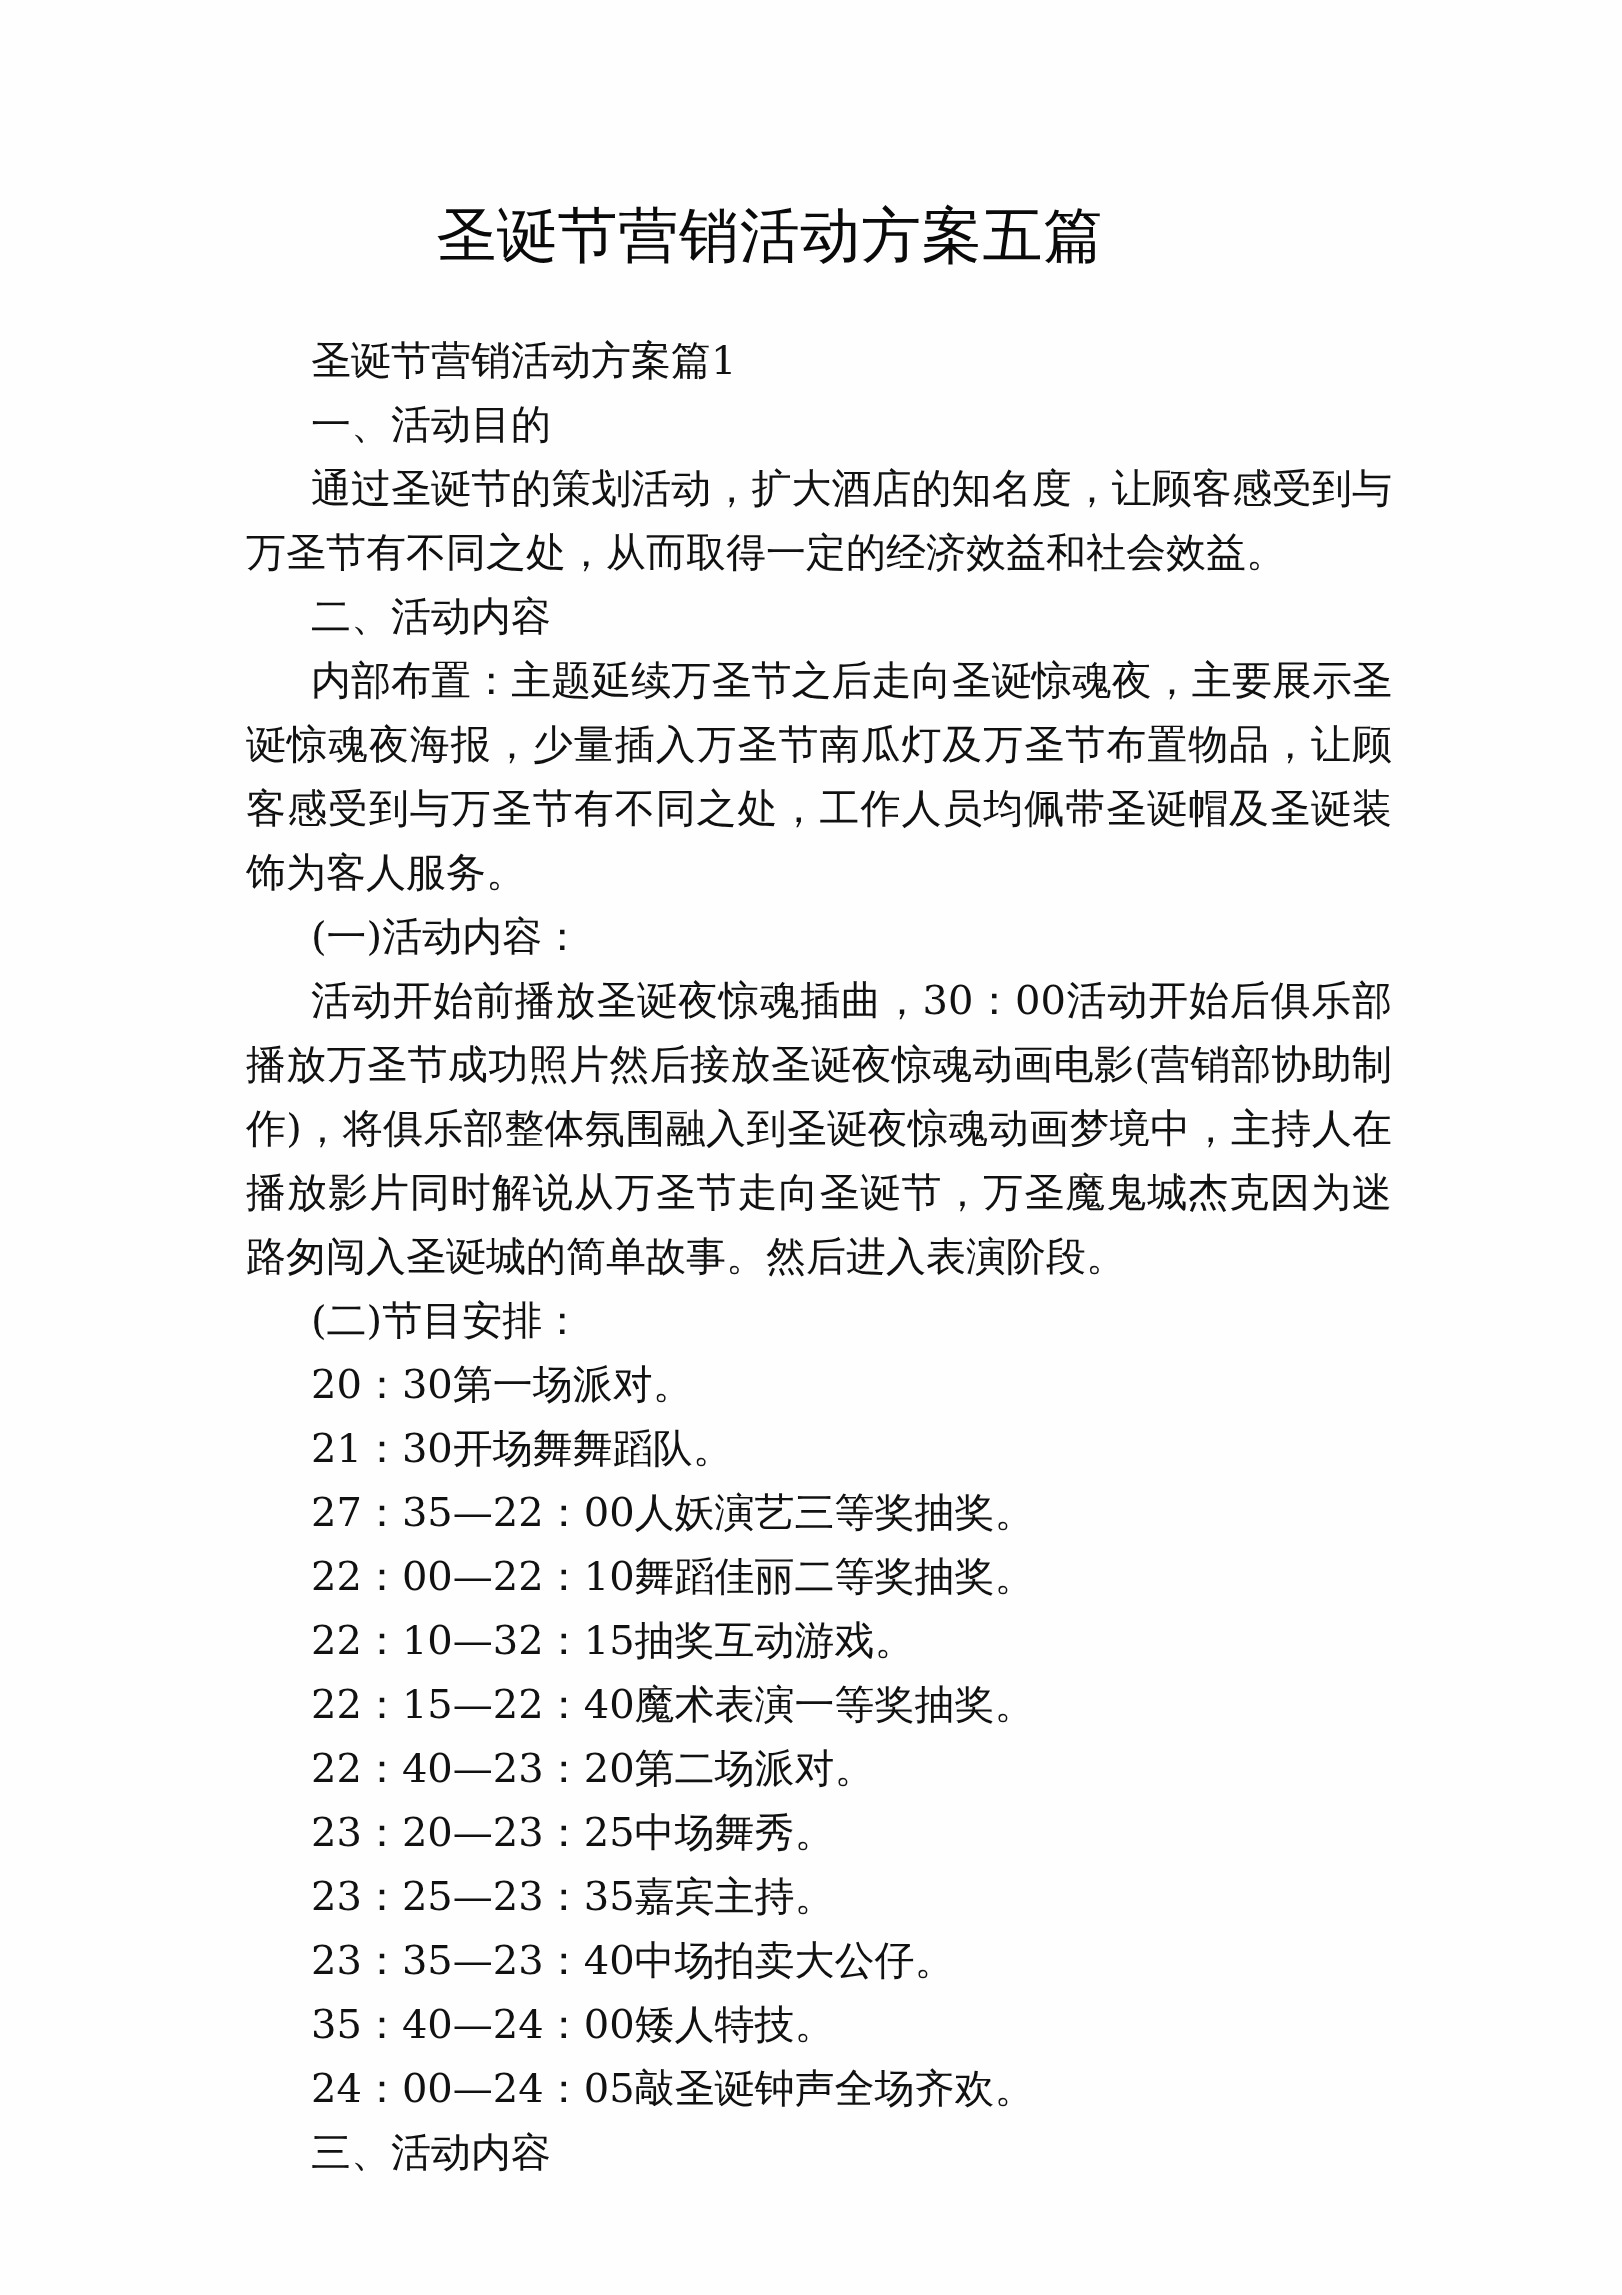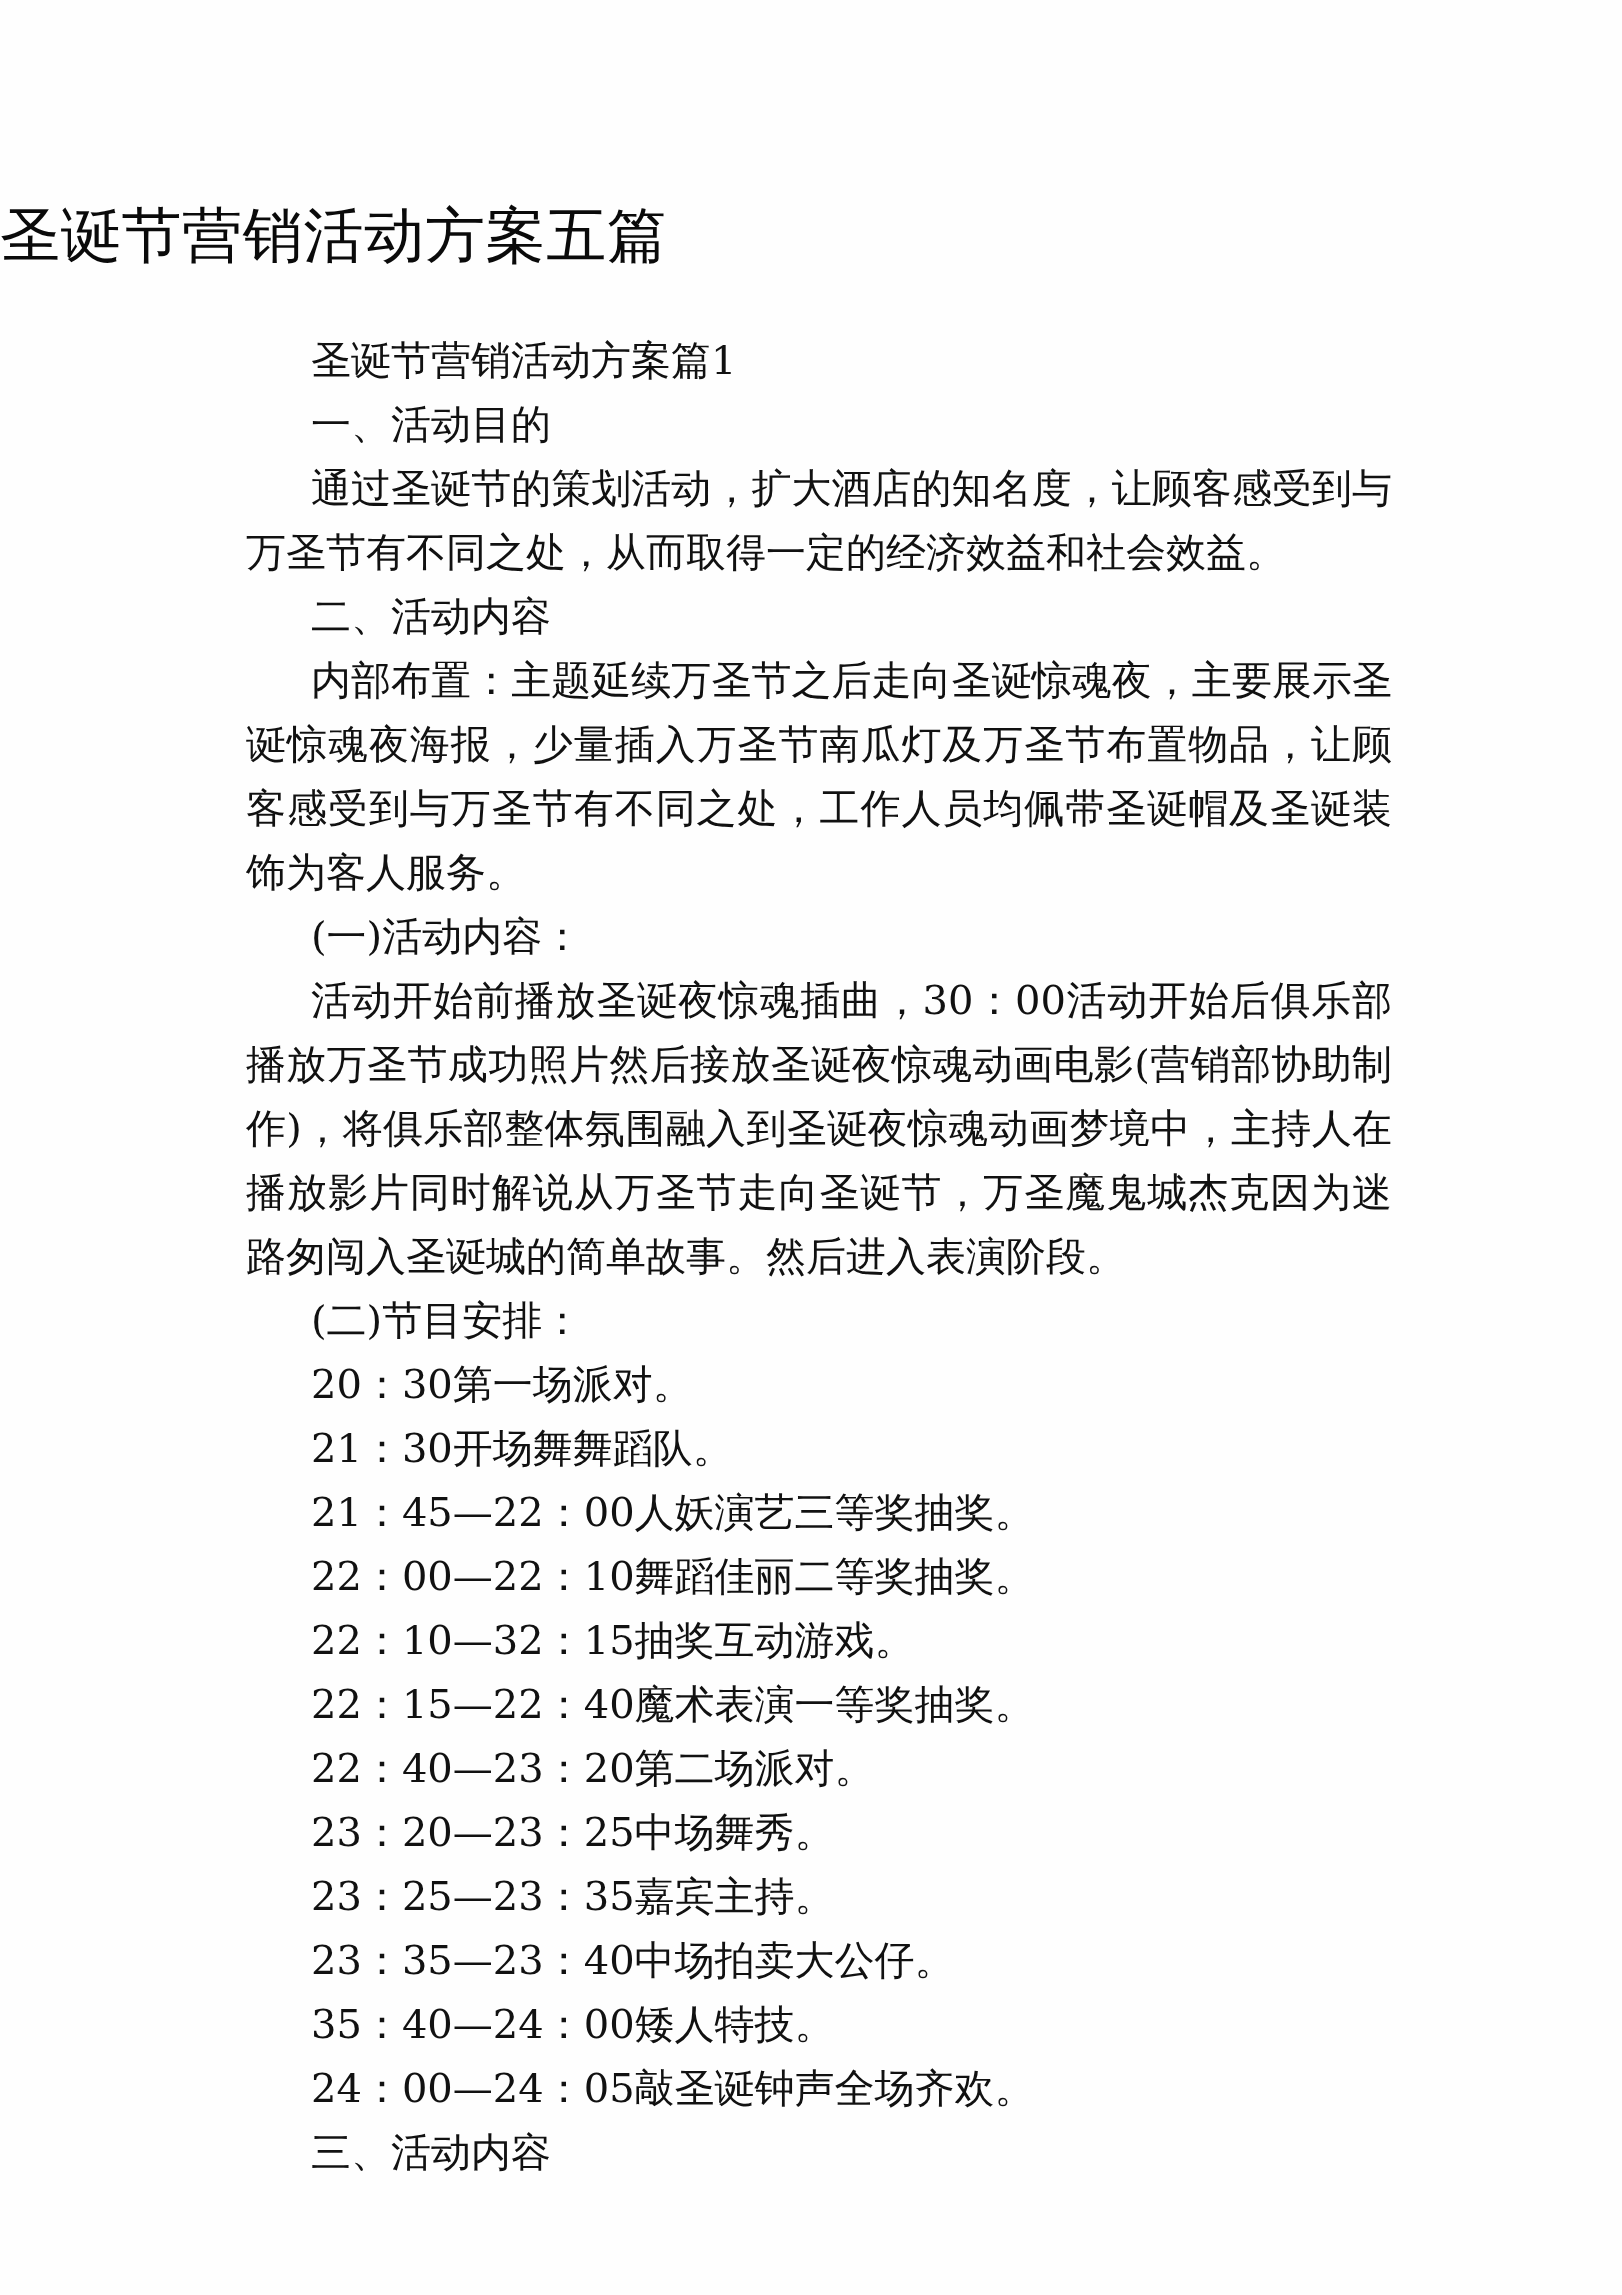--- a/index.html
+++ b/index.html
@@ -14,21 +14,21 @@
       overflow: hidden;
       font-family: "DejaVu Serif", "Liberation Serif", serif;
       color: #111111;
     }
     .title {
       position: absolute;
       left: 0;
       width: 1540px;
       top: 196px;
       margin: 0;
-      text-align: left;
+      text-align: center;
       font-size: 60px;
       font-weight: normal;
       line-height: 79px;
       letter-spacing: 0.7px;
       color: #0a0a0a;
     }
     .body-block {
       position: absolute;
       left: 246px;
       top: 328px;
@@ -67,21 +67,21 @@
   <p class="heading">二、活动内容</p>
   <p class="para">内部布置：主题延续万圣节之后走向圣诞惊魂夜，主要展示圣诞惊魂夜海报，少量插入万圣节南瓜灯及万圣节布置物品，让顾客感受到与万圣节有不同之处，工作人员均佩带圣诞帽及圣诞装饰为客人服务。</p>
 
   <p class="heading">(一)活动内容：</p>
   <p class="para">活动开始前播放圣诞夜惊魂插曲，30：00活动开始后俱乐部播放万圣节成功照片然后接放圣诞夜惊魂动画电影(营销部协助制作)，将俱乐部整体氛围融入到圣诞夜惊魂动画梦境中，主持人在播放影片同时解说从万圣节走向圣诞节，万圣魔鬼城杰克因为迷路匆闯入圣诞城的简单故事。然后进入表演阶段。</p>
 
   <p class="heading">(二)节目安排：</p>
   <div>
     <p class="schedule-item">20：30第一场派对。</p>
     <p class="schedule-item">21：30开场舞舞蹈队。</p>
-    <p class="schedule-item">21：45—22：00人妖演艺三等奖抽奖。</p>
+    <p class="schedule-item">27：35—22：00人妖演艺三等奖抽奖。</p>
     <p class="schedule-item">22：00—22：10舞蹈佳丽二等奖抽奖。</p>
     <p class="schedule-item">22：10—32：15抽奖互动游戏。</p>
     <p class="schedule-item">22：15—22：40魔术表演一等奖抽奖。</p>
     <p class="schedule-item">22：40—23：20第二场派对。</p>
     <p class="schedule-item">23：20—23：25中场舞秀。</p>
     <p class="schedule-item">23：25—23：35嘉宾主持。</p>
     <p class="schedule-item">23：35—23：40中场拍卖大公仔。</p>
     <p class="schedule-item">35：40—24：00矮人特技。</p>
     <p class="schedule-item">24：00—24：05敲圣诞钟声全场齐欢。</p>
   </div>

